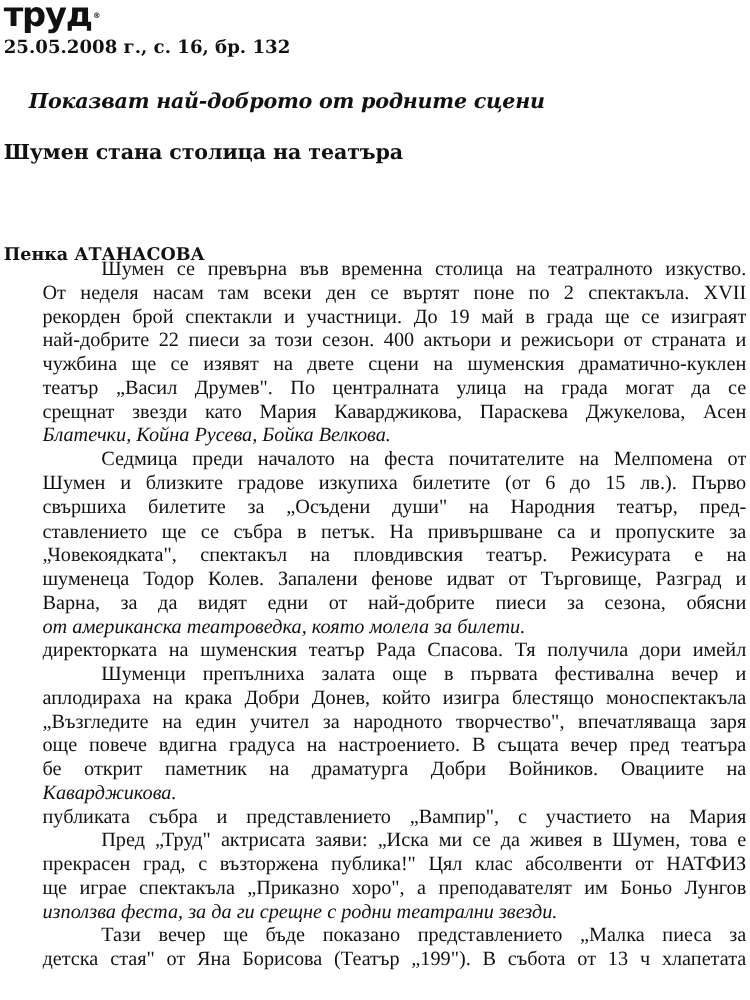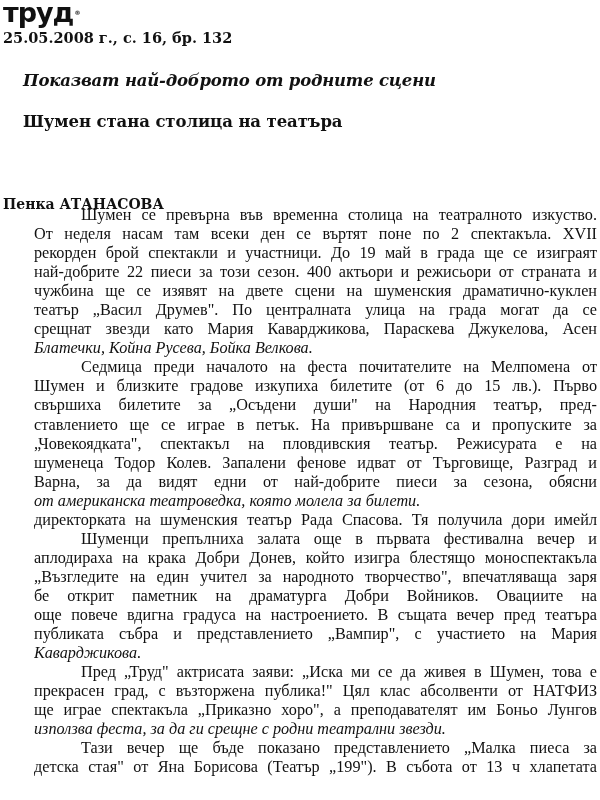--- a/index.html
+++ b/index.html
@@ -1,21 +1,21 @@
 <!DOCTYPE html>
 <html><head>
   <meta charset="utf-8">
   <style>
     html, body { margin: 0; padding: 0; background: #ffffff; }
     body { width: 600px; height: 800px; overflow: hidden; position: relative; color: #111; }
     .logo { position: absolute; left: 3px; top: 0px; font-family: "DejaVu Sans", sans-serif; font-weight: bold; font-size: 27px; letter-spacing: -1px; line-height: 26px; color: #111; }
     .logo .reg { font-size: 6px; vertical-align: bottom; margin-left: 1px; }
     .date { position: absolute; left: 3px; top: 29px; font-family: "DejaVu Serif", serif; font-weight: bold; font-size: 14.5px; line-height: 18px; }
     .kicker { position: absolute; left: 3px; top: 70px; font-family: "DejaVu Serif", serif; font-weight: bold; font-style: italic; font-size: 16.5px; line-height: 22px; letter-spacing: -0.2px; margin-left: 20px; }
-    .headline { position: absolute; left: 3px; top: 111px; font-family: "DejaVu Serif", serif; font-weight: bold; font-size: 16.5px; line-height: 22px; letter-spacing: -0.1px; margin-left: 20px; }
+    .headline { position: absolute; left: 3px; top: 111px; font-family: "DejaVu Serif", serif; font-weight: bold; font-size: 16.5px; line-height: 22px; letter-spacing: -0.1px; }
     .author { position: absolute; left: 3px; top: 175px; font-family: "DejaVu Serif", serif; font-weight: bold; font-size: 14px; line-height: 18px; margin-top: 20px; }
     .body { position: absolute; left: 3px; top: 206px; width: 594px; font-family: "Liberation Serif", serif; font-size: 16.2px; }
     .line { height: 19.05px; line-height: 19px; white-space: nowrap; text-align: justify; text-align-last: justify; overflow: hidden; margin-left: 31px; }
     .line.last { text-align-last: left; font-style: italic; }
     .line.indent { padding-left: 47px; }
   </style>
 </head>
 <body>
 
 <div class="logo"><span>труд</span><span class="reg">®</span></div>
@@ -33,32 +33,32 @@
     <div class="line">От неделя насам там всеки ден се въртят поне по 2 спектакъла. XVII</div>
     <div class="line">рекорден брой спектакли и участници. До 19 май в града ще се изиграят</div>
     <div class="line">най-добрите 22 пиеси за този сезон. 400 актьори и режисьори от страната и</div>
     <div class="line">чужбина ще се изявят на двете сцени на шуменския драматично-куклен</div>
     <div class="line">театър „Васил Друмев". По централната улица на града могат да се</div>
     <div class="line">срещнат звезди като Мария Каварджикова, Параскева Джукелова, Асен</div>
     <div class="line last">Блатечки, Койна Русева, Бойка Велкова.</div>
     <div class="line indent">Седмица преди началото на феста почитателите на Мелпомена от</div>
     <div class="line">Шумен и близките градове изкупиха билетите (от 6 до 15 лв.). Първо</div>
     <div class="line">свършиха билетите за „Осъдени души" на Народния театър, пред-</div>
-    <div class="line">ставлението ще се играе в петък. На привършване са и пропуските за</div>
+    <div class="line">ставлението ще се събра в петък. На привършване са и пропуските за</div>
     <div class="line">„Човекоядката", спектакъл на пловдивския театър. Режисурата е на</div>
     <div class="line">шуменеца Тодор Колев. Запалени фенове идват от Търговище, Разград и</div>
     <div class="line">Варна, за да видят едни от най-добрите пиеси за сезона, обясни</div>
     <div class="line last">от американска театроведка, която молела за билети.</div>
     <div class="line">директорката на шуменския театър Рада Спасова. Тя получила дори имейл</div>
     <div class="line indent">Шуменци препълниха залата още в първата фестивална вечер и</div>
     <div class="line">аплодираха на крака Добри Донев, който изигра блестящо моноспектакъла</div>
     <div class="line">„Възгледите на един учител за народното творчество", впечатляваща заря</div>
+    <div class="line">още повече вдигна градуса на настроението. В същата вечер пред театъра</div>
     <div class="line">бе открит паметник на драматурга Добри Войников. Овациите на</div>
-    <div class="line">още повече вдигна градуса на настроението. В същата вечер пред театъра</div>
+    <div class="line last">Каварджикова.</div>
     <div class="line">публиката събра и представлението „Вампир", с участието на Мария</div>
-    <div class="line last">Каварджикова.</div>
     <div class="line indent">Пред „Труд" актрисата заяви: „Иска ми се да живея в Шумен, това е</div>
     <div class="line">прекрасен град, с възторжена публика!" Цял клас абсолвенти от НАТФИЗ</div>
     <div class="line">ще играе спектакъла „Приказно хоро", а преподавателят им Боньо Лунгов</div>
     <div class="line last">използва феста, за да ги срещне с родни театрални звезди.</div>
     <div class="line indent">Тази вечер ще бъде показано представлението „Малка пиеса за</div>
     <div class="line">детска стая" от Яна Борисова (Театър „199"). В събота от 13 ч хлапетата</div>
   </div>
 
 </body></html>

